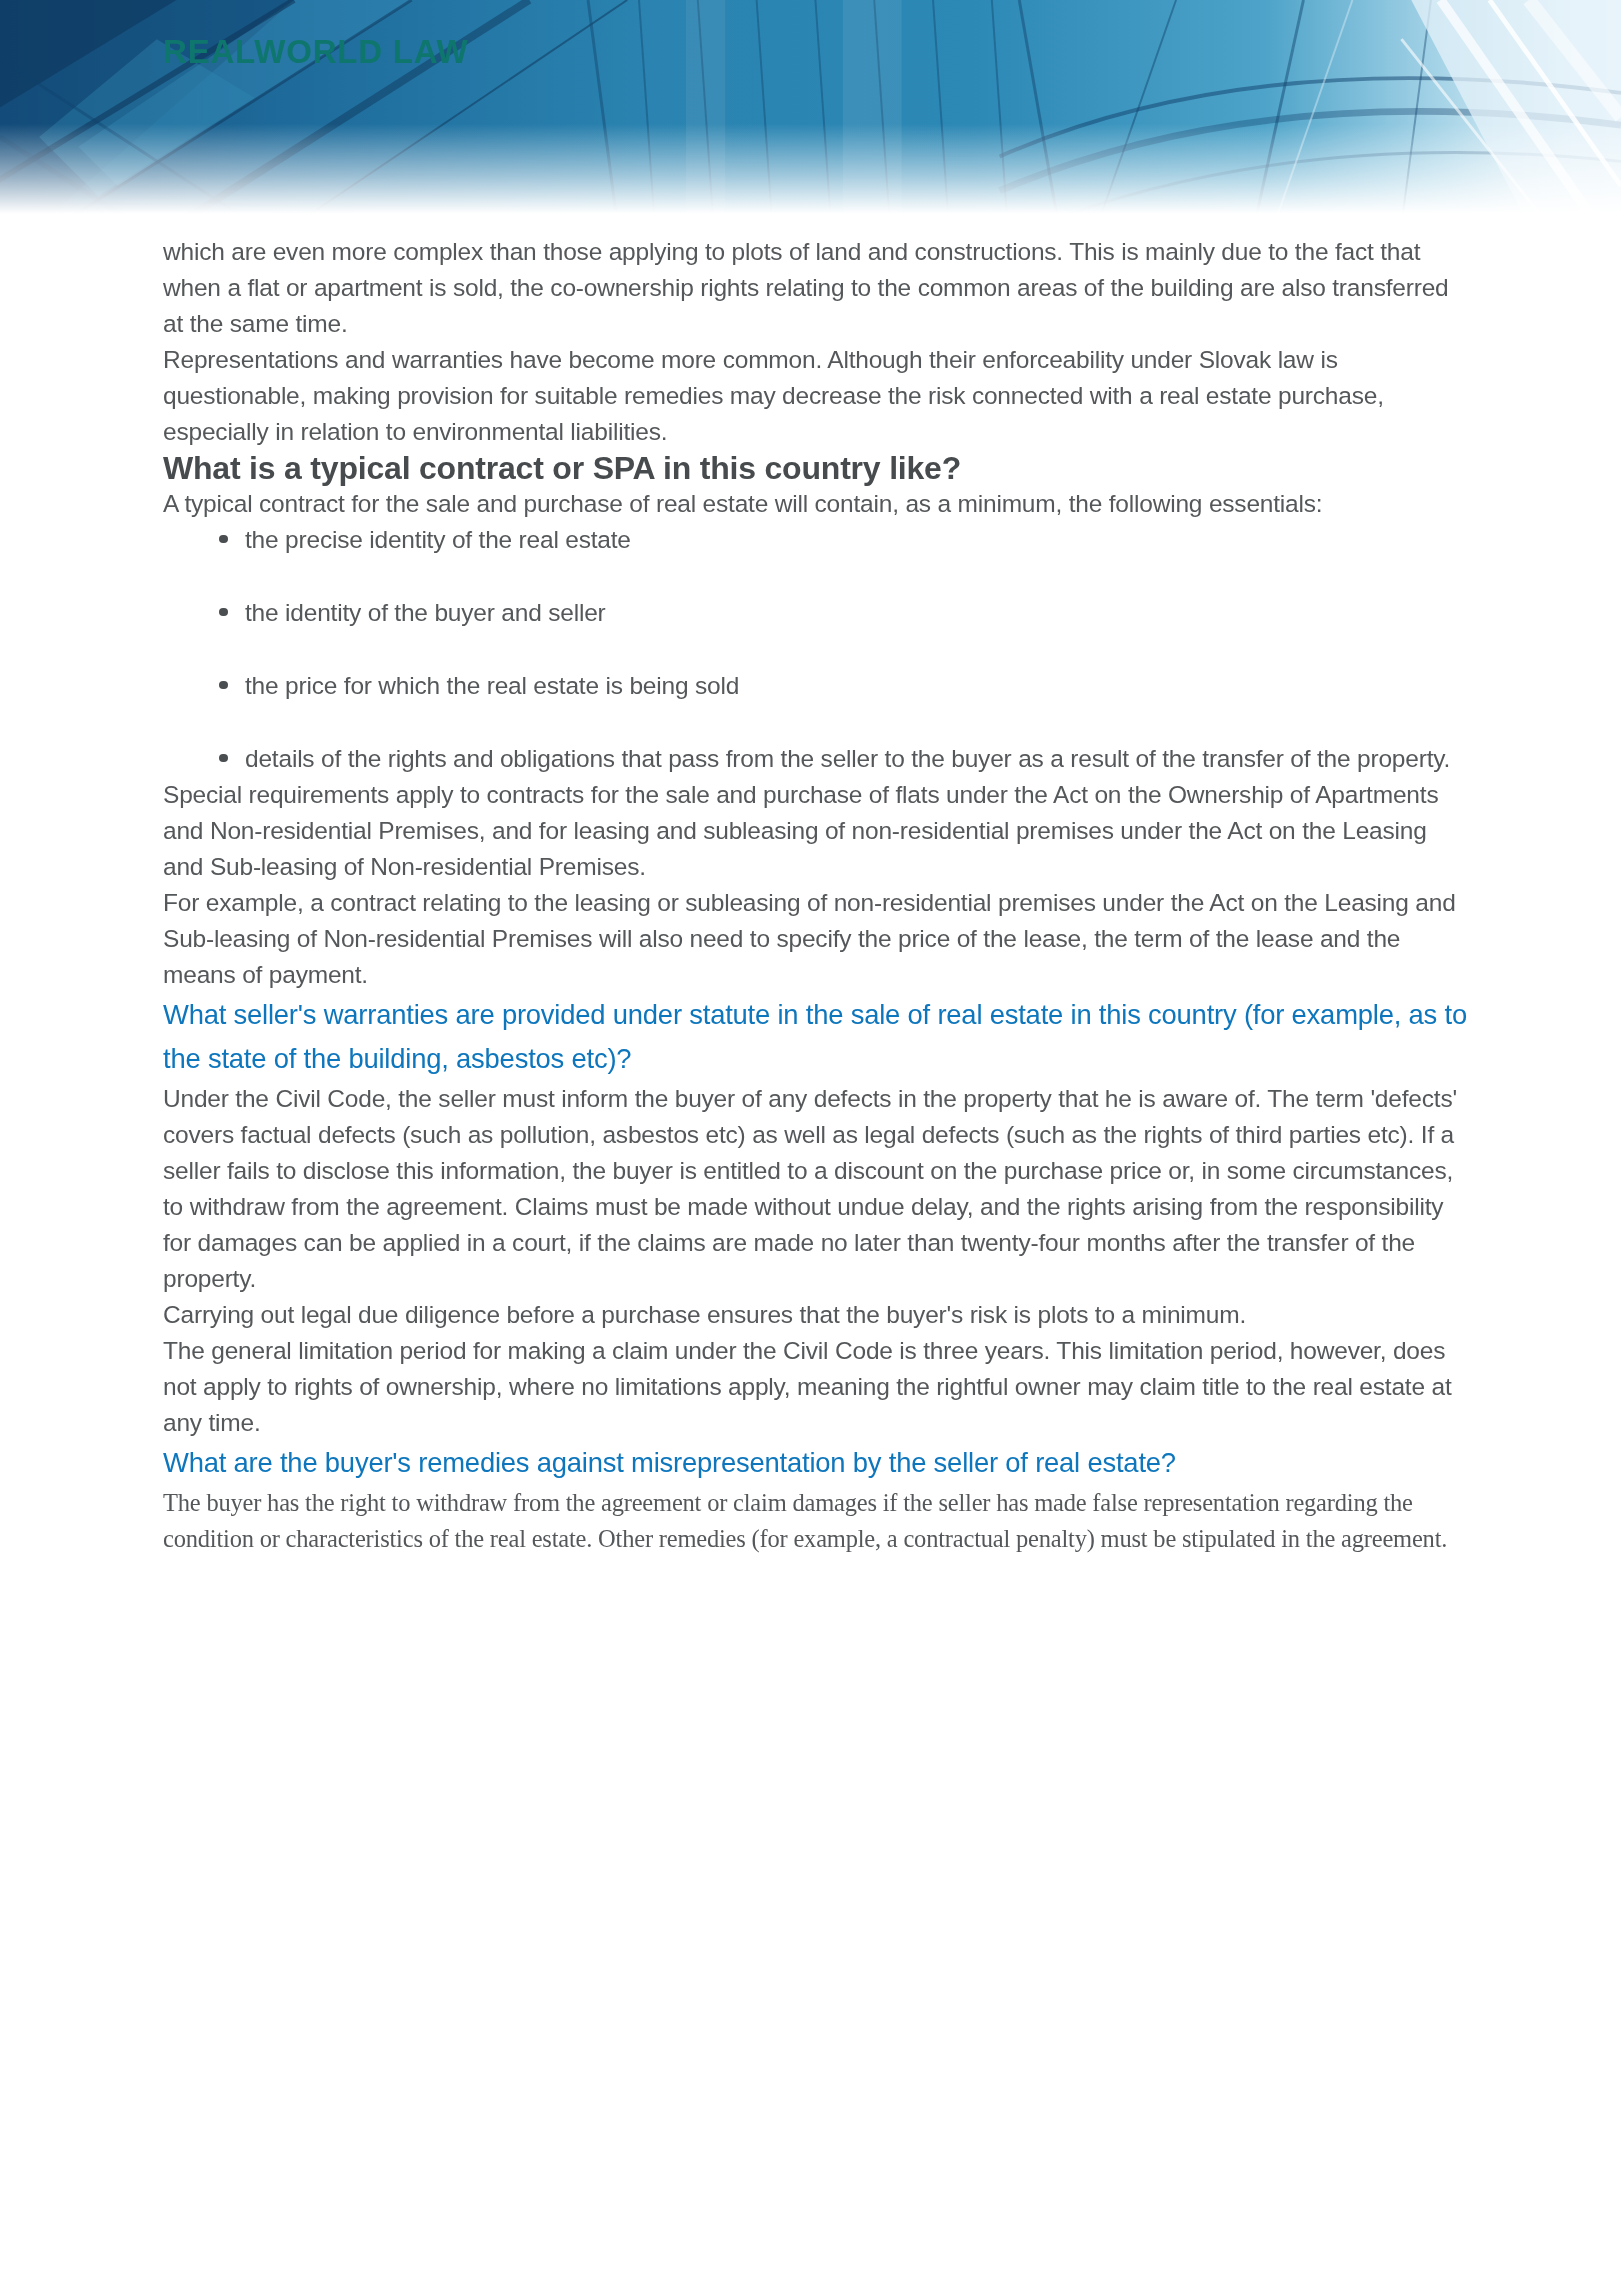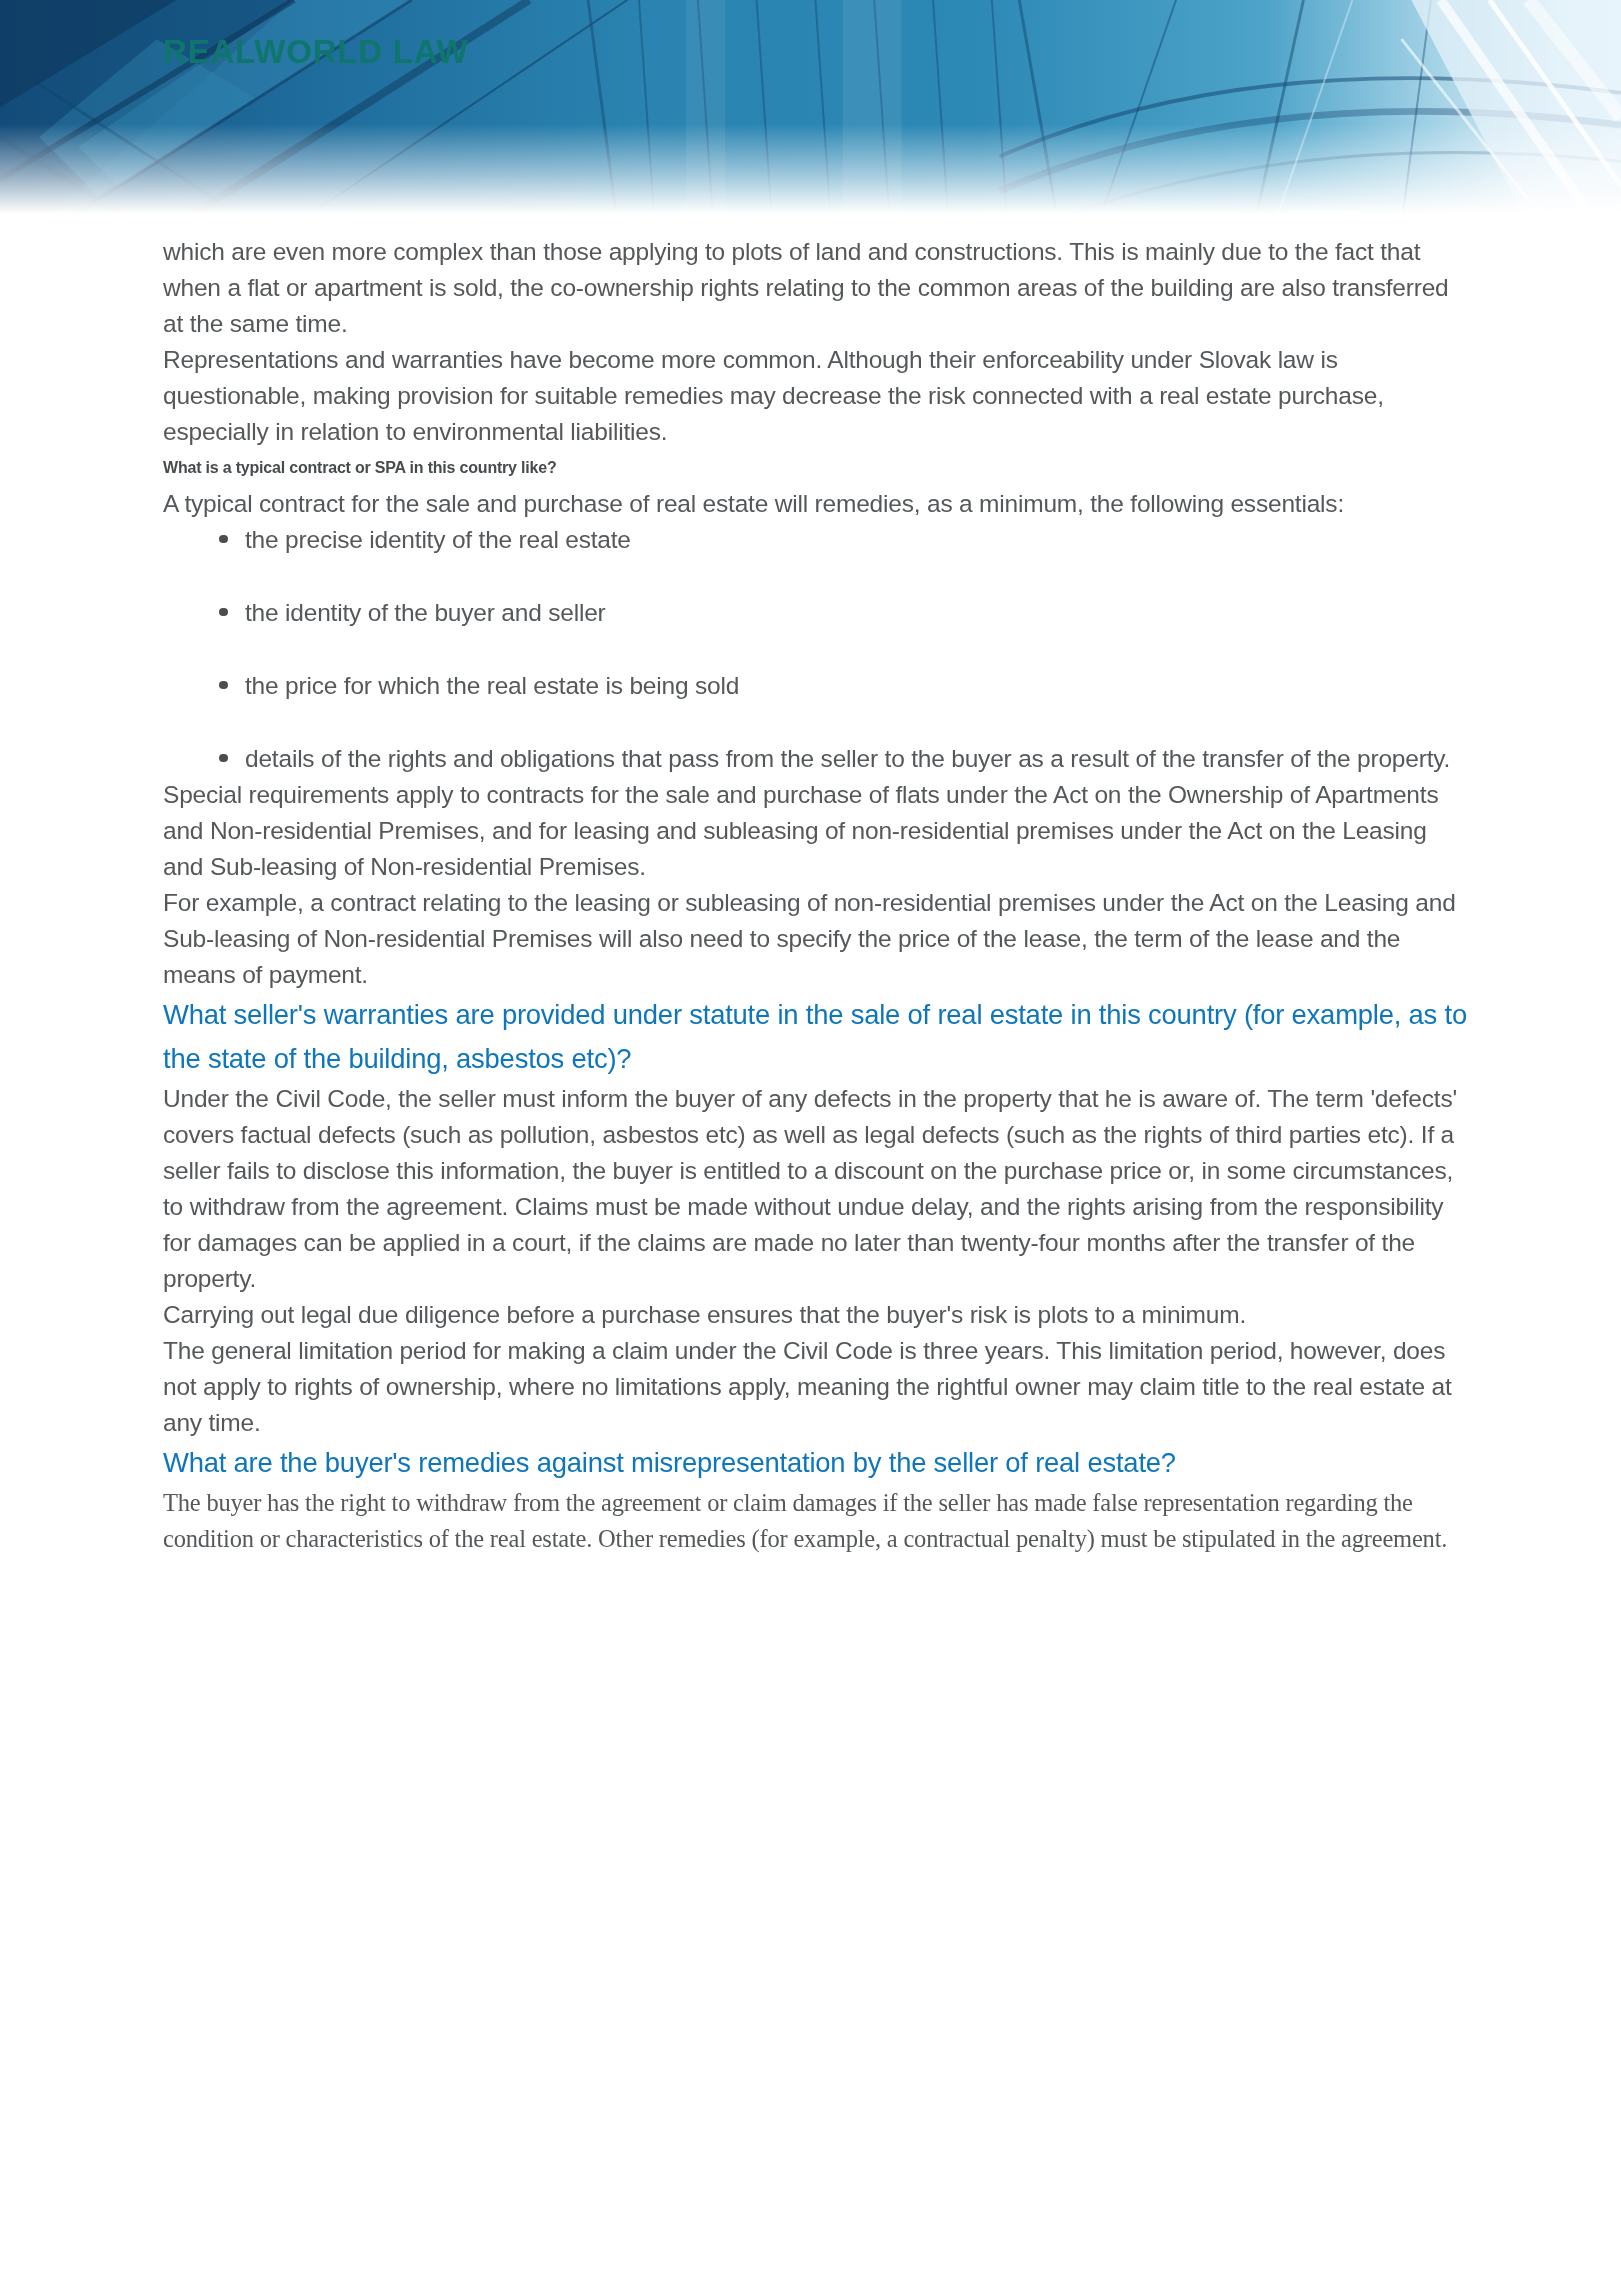--- a/index.html
+++ b/index.html
@@ -22,21 +22,21 @@
   
   .content {
     position: relative;
     margin: 9px 157px 0 163px;
     width: 1304px;
     color: #55585a;
     font-size: 24.5px; line-height: 36px;
     letter-spacing: -0.2px;
   }
   .content p, .content h2, .content h3, .content ul { margin: 0; padding: 0; }
-  .heading-bold { font-size: 16px; font-weight: 700; color: #474b4d; }
+  .heading-bold { font-size: 32px; font-weight: 700; color: #474b4d; }
   .heading-blue { font-size: 27.4px; font-weight: 400; color: #0e76bc; line-height: 44px; letter-spacing: -0.2px; }
 
   .b-p2  { margin-top: 33px; }
   .b-h1  { margin-top: 48px; }
   .b-p3  { margin-top: 27.4px; }
   .b-ul  { margin-top: 32px; }
   .b-p4  { margin-top: 30px; }
   .b-p5  { margin-top: 33px; }
   .b-bh1 { margin-top: 43px; }
   .b-p6  { margin-top: 24.5px; }
@@ -133,21 +133,21 @@
   </div>
 
   <div class="content">
 
     <p>which are even more complex than those applying to plots of land and constructions. This is mainly due to the fact that when a flat or apartment is sold, the co-ownership rights relating to the common areas of the building are also transferred at the same time.</p>
 
     <p class="b-p2">Representations and warranties have become more common. Although their enforceability under Slovak law is questionable, making provision for suitable remedies may decrease the risk connected with a real estate purchase, especially in relation to environmental liabilities.</p>
 
     <h2 class="heading-bold b-h1">What is a typical contract or SPA in this country like?</h2>
 
-    <p class="b-p3">A typical contract for the sale and purchase of real estate will remedies, as a minimum, the following essentials:</p>
+    <p class="b-p3">A typical contract for the sale and purchase of real estate will contain, as a minimum, the following essentials:</p>
 
     <ul class="bullet-list b-ul">
       <li class="bullet-item">
         <span class="bullet-dot"></span>
         <span>the precise identity of the real estate</span>
       </li>
       <li class="bullet-item">
         <span class="bullet-dot"></span>
         <span>the identity of the buyer and seller</span>
       </li>

